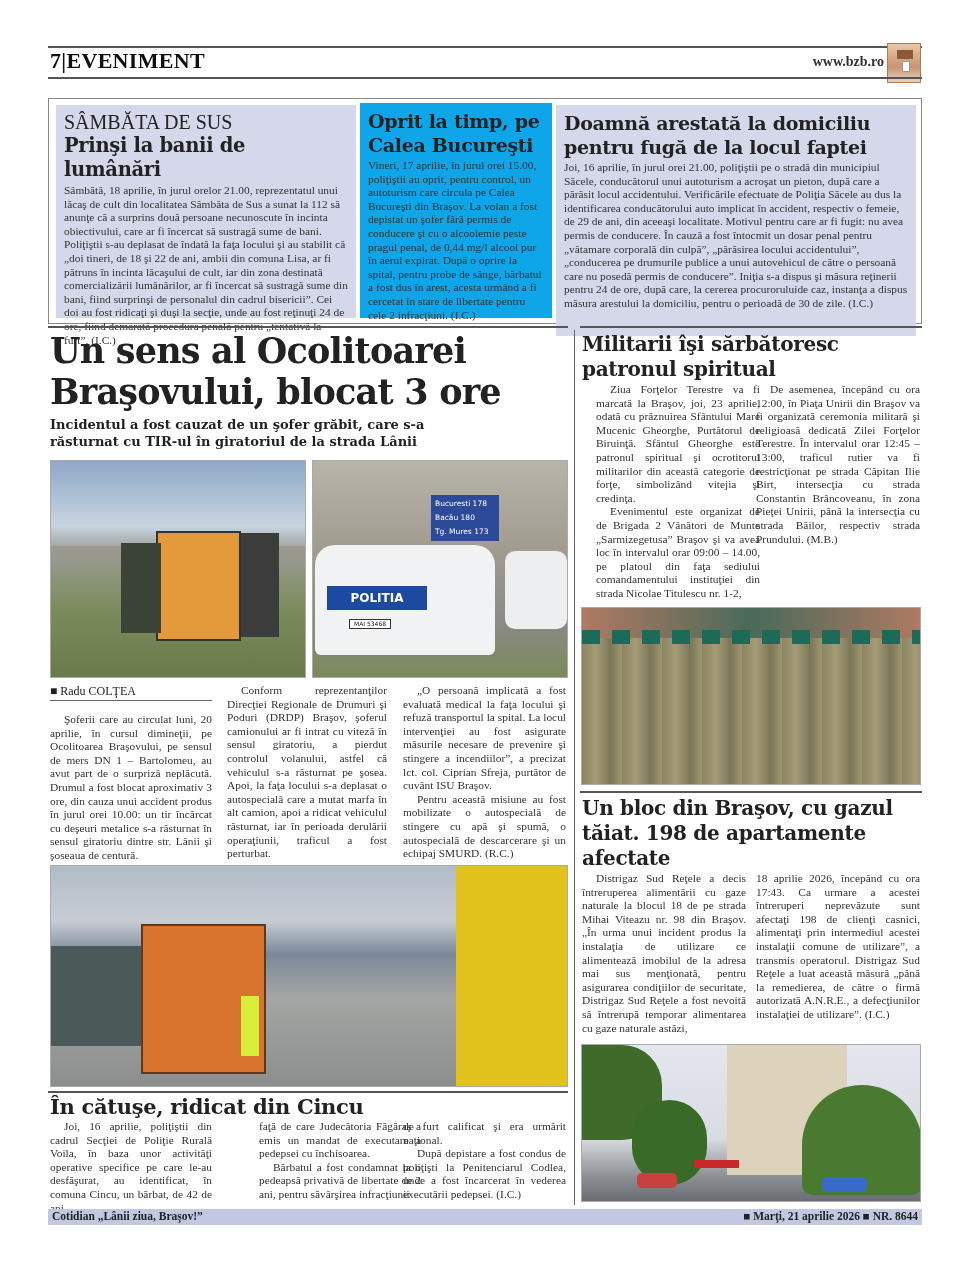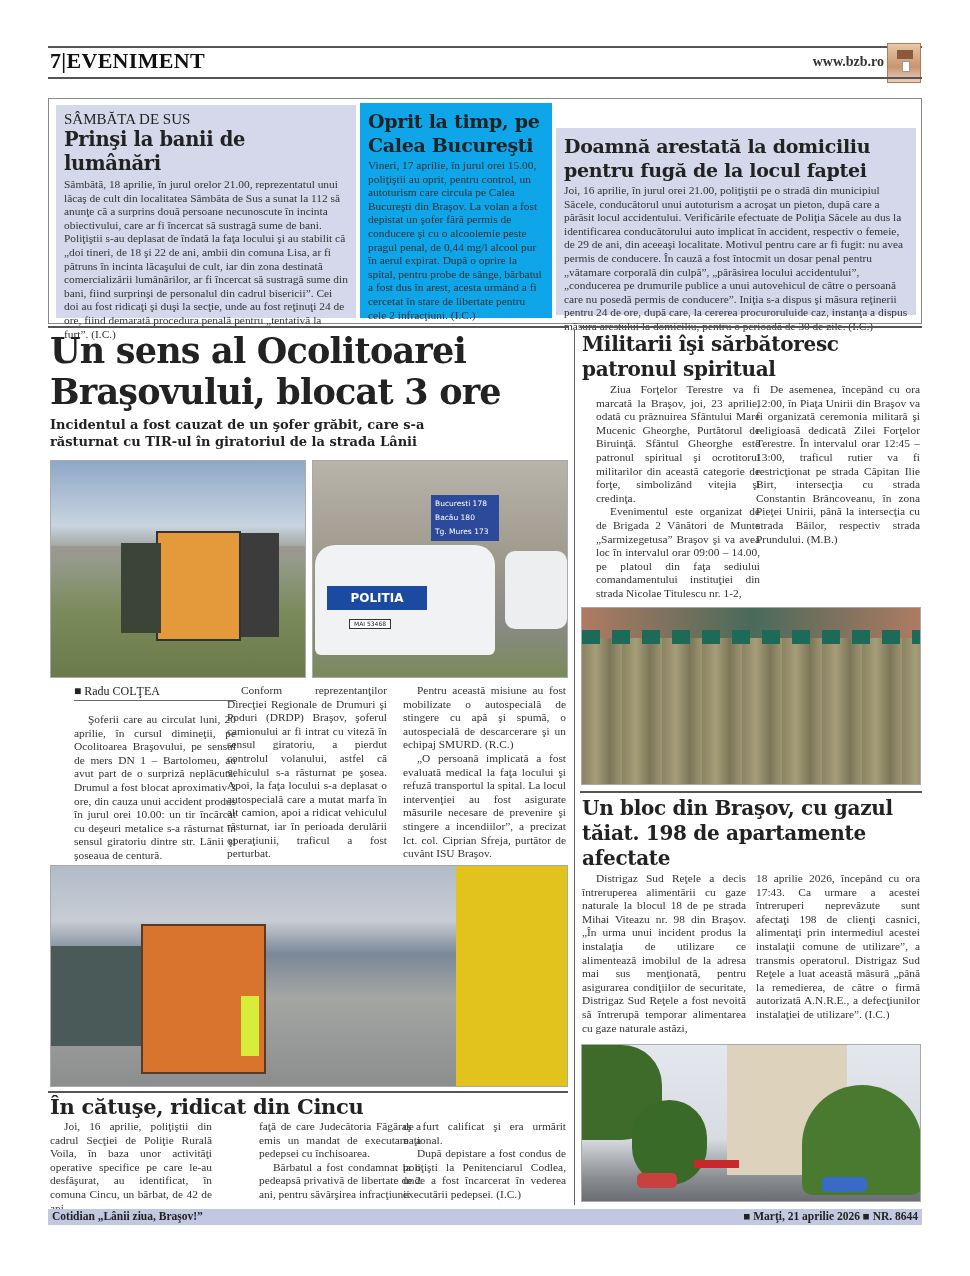--- a/index.html
+++ b/index.html
@@ -7,21 +7,21 @@
   .abs { position: absolute; }
   .rule { position: absolute; left: 48px; width: 874px; background: #555; }
   .section-label { position: absolute; left: 50px; top: 48px; font-family: "Liberation Serif", serif; font-weight: bold; font-size: 22px; letter-spacing: 0.3px; color: #111; }
   .site-url { position: absolute; right: 86px; top: 54px; font-family: "Liberation Serif", serif; font-size: 14px; font-weight: bold; color: #333; }
   .crest { position: absolute; left: 887px; top: 43px; width: 34px; height: 40px; background: linear-gradient(#e8c8a8, #c99470 60%, #e6d2c0); border: 1px solid #b57a52; }
   .crest::before { content: ""; position: absolute; left: 9px; top: 6px; width: 16px; height: 9px; background: #8a5a3a; }
   .crest::after { content: ""; position: absolute; left: 14px; top: 17px; width: 6px; height: 9px; background: #fff; border: 1px solid #999; }
   .topbox { position: absolute; top: 98px; left: 48px; width: 874px; height: 226px; border: 1px solid #888; }
   .tb { position: absolute; background: #d4d8ea; padding: 6px 8px; }
   .tb.white { background: #0ea5e9; }
-  .kicker { font-family: "Liberation Serif", serif; font-size: 15px; color: #222; }
+  .kicker { font-family: "Liberation Serif", serif; font-size: 20px; color: #222; }
   .h2 { font-family: "DejaVu Serif", serif; font-weight: bold; font-size: 19px; line-height: 24px; color: #222; letter-spacing: -0.3px; }
   .txt { font-family: "Liberation Serif", serif; font-size: 11.4px; line-height: 13.6px; color: #333; }
   .ind { text-indent: 14px; }
   .just { text-align: justify; }
   .h1 { position: absolute; left: 50px; top: 330px; width: 520px; font-family: "DejaVu Serif", serif; font-weight: bold; font-size: 35px; line-height: 41px; color: #222; letter-spacing: -0.8px; }
   .deck { position: absolute; left: 50px; top: 416px; width: 420px; font-family: "DejaVu Serif", serif; font-weight: bold; font-size: 13px; line-height: 17px; color: #222; }
   .photo { position: absolute; border: 1px solid #aaa; overflow: hidden; }
   .col { position: absolute; }
   .byline { font-family: "Liberation Serif", serif; font-size: 12px; color: #222; border-bottom: 1px solid #666; padding-bottom: 1px; }
   .h3 { font-family: "DejaVu Serif", serif; font-weight: bold; font-size: 20px; line-height: 25px; color: #222; letter-spacing: -0.3px; }
@@ -40,21 +40,21 @@
 <div class="topbox"></div>
 <div class="tb" style="left:56px;top:105px;width:300px;height:213px;">
   <div class="kicker">SÂMBĂTA DE SUS</div>
   <div class="h2" style="font-size:19.5px;">Prinşi la banii de lumânări</div>
   <div class="txt" style="margin-top:2px;">Sâmbătă, 18 aprilie, în jurul orelor 21.00, reprezentatul unui lăcaş de cult din localitatea Sâmbăta de Sus a sunat la 112 să anunţe că a surprins două persoane necunoscute în incinta obiectivului, care ar fi încercat să sustragă sume de bani. Poliţiştii s-au deplasat de îndată la faţa locului şi au stabilit că „doi tineri, de 18 şi 22 de ani, ambii din comuna Lisa, ar fi pătruns în incinta lăcaşului de cult, iar din zona destinată comercializării lumânărilor, ar fi încercat să sustragă sume din bani, fiind surprinşi de personalul din cadrul bisericii”. Cei doi au fost ridicaţi şi duşi la secţie, unde au fost reţinuţi 24 de ore, fiind demarată procedura penală pentru „tentativă la furt”. (I.C.)</div>
 </div>
 <div class="tb white" style="left:360px;top:103px;width:192px;height:215px;">
   <div class="h2" style="font-size:19px;">Oprit la timp, pe Calea Bucureşti</div>
   <div class="txt" style="margin-top:2px;">Vineri, 17 aprilie, în jurul orei 15.00, poliţiştii au oprit, pentru control, un autoturism care circula pe Calea Bucureşti din Braşov. La volan a fost depistat un şofer fără permis de conducere şi cu o alcoolemie peste pragul penal, de 0,44 mg/l alcool pur în aerul expirat. După o oprire la spital, pentru probe de sânge, bărbatul a fost dus în arest, acesta urmând a fi cercetat în stare de libertate pentru cele 2 infracţiuni. (I.C.)</div>
 </div>
-<div class="tb" style="left:556px;top:105px;width:360px;height:187px;margin-top:23px;">
+<div class="tb" style="left:556px;top:105px;width:360px;height:231px;">
   <div class="h2" style="font-size:19px;">Doamnă arestată la domiciliu pentru fugă de la locul faptei</div>
   <div class="txt" style="margin-top:2px;">Joi, 16 aprilie, în jurul orei 21.00, poliţiştii pe o stradă din municipiul Săcele, conducătorul unui autoturism a acroşat un pieton, după care a părăsit locul accidentului.  Verificările efectuate de Poliţia Săcele au dus la identificarea conducătorului auto implicat în accident, respectiv o femeie, de 29 de ani, din aceeaşi localitate. Motivul pentru care ar fi fugit: nu avea permis de conducere. În cauză a fost întocmit un dosar penal pentru „vătamare corporală din culpă”, „părăsirea locului accidentului”, „conducerea pe drumurile publice a unui autovehicul de către o persoană care nu posedă permis de conducere”.  Iniţia s-a dispus şi măsura reţinerii pentru 24 de ore, după care, la cererea procuroruluide caz, instanţa a dispus măsura arestului la domiciliu, pentru o perioadă de 30 de zile. (I.C.)</div>
 </div>
 
 <div class="rule" style="top:326px;width:520px;height:2px;"></div>
 <div class="rule" style="top:326px;left:580px;width:342px;height:2px;"></div>
 
 <h1 class="h1">Un sens al Ocolitoarei Braşovului, blocat 3 ore</h1>
 <div class="deck">Incidentul a fost cauzat de un şofer grăbit, care s-a răsturnat cu TIR-ul în giratoriul de la strada Lânii</div>
 
@@ -69,28 +69,28 @@
     <div>Bucuresti 178</div>
       <div>Bacău 180</div>
       <div>Tg. Mures 173</div>
   </div>
   <div class="abs" style="left:2px;top:84px;width:180px;height:110px;background:#f0f2f4;border-radius:20px 20px 6px 6px;"></div>
   <div class="abs" style="left:14px;top:125px;width:100px;height:24px;background:#1b4aa0;color:#fff;font-family:'DejaVu Sans',sans-serif;font-weight:bold;font-size:12px;text-align:center;line-height:24px;">POLITIA</div>
   <div class="abs" style="left:36px;top:158px;width:42px;height:10px;background:#fff;border:1px solid #333;font-size:6px;font-family:'DejaVu Sans',sans-serif;text-align:center;">MAI 53468</div>
   <div class="abs" style="left:192px;top:90px;width:62px;height:78px;background:#eceef0;border-radius:10px;"></div>
 </div>
 
-<div class="col" style="left:50px;top:684px;width:162px;margin-left:24px;">
+<div class="col" style="left:50px;top:684px;width:162px;">
   <div class="byline">■ <span>Radu COLŢEA</span></div>
   <div class="txt just ind" style="margin-top:12px;">Şoferii care au circulat luni, 20 aprilie, în cursul dimineţii, pe Ocolitoarea Braşovului, pe sensul de mers DN 1 – Bartolomeu, au avut part de o surpriză neplăcută. Drumul a fost blocat aproximativ 3 ore, din cauza unui accident produs în jurul orei 10.00: un tir încărcat cu deşeuri metalice s-a răsturnat în sensul giratoriu dintre str. Lânii şi şoseaua de centură.</div>
 </div>
 <div class="col txt just ind" style="left:227px;top:684px;width:160px;">Conform reprezentanţilor Direcţiei Regionale de Drumuri şi Poduri (DRDP) Braşov, şoferul camionului ar fi intrat cu viteză în sensul giratoriu, a pierdut controlul volanului, astfel că vehiculul s-a răsturnat pe şosea. Apoi, la faţa locului s-a deplasat o autospecială care a mutat marfa în alt camion, apoi a ridicat vehiculul răsturnat, iar în perioada derulării operaţiunii, traficul a fost perturbat.</div>
 <div class="col" style="left:403px;top:684px;width:163px;">
+  <div class="txt just ind">„O persoană implicată a fost evaluată medical la faţa locului şi refuză transportul la spital. La locul intervenţiei au fost asigurate măsurile necesare de prevenire şi stingere a incendiilor”, a precizat lct. col. Ciprian Sfreja, purtător de cuvânt ISU Braşov.</div>
   <div class="txt just ind">Pentru această misiune au fost mobilizate o autospecială de stingere cu apă şi spumă, o autospecială de descarcerare şi un echipaj SMURD. (R.C.)</div>
-  <div class="txt just ind">„O persoană implicată a fost evaluată medical la faţa locului şi refuză transportul la spital. La locul intervenţiei au fost asigurate măsurile necesare de prevenire şi stingere a incendiilor”, a precizat lct. col. Ciprian Sfreja, purtător de cuvânt ISU Braşov.</div>
 </div>
 
 <div class="photo" style="left:50px;top:865px;width:518px;height:222px;background:linear-gradient(180deg,#b0bcc8 0%,#c8ccd4 25%,#7a8898 40%,#a4a6a4 60%,#8c8e8e 100%);">
   <div class="abs" style="left:90px;top:58px;width:125px;height:150px;background:#d9742e;border:2px solid #5a3a22;"></div>
   <div class="abs" style="left:0;top:80px;width:90px;height:100px;background:#4a5a58;"></div>
   <div class="abs" style="left:405px;top:0;width:113px;height:222px;background:#e2c21c;"></div>
   <div class="abs" style="left:190px;top:130px;width:18px;height:60px;background:#d8ec3a;"></div>
 </div>
 
 <div class="rule" style="top:1091px;width:520px;height:2px;"></div>

